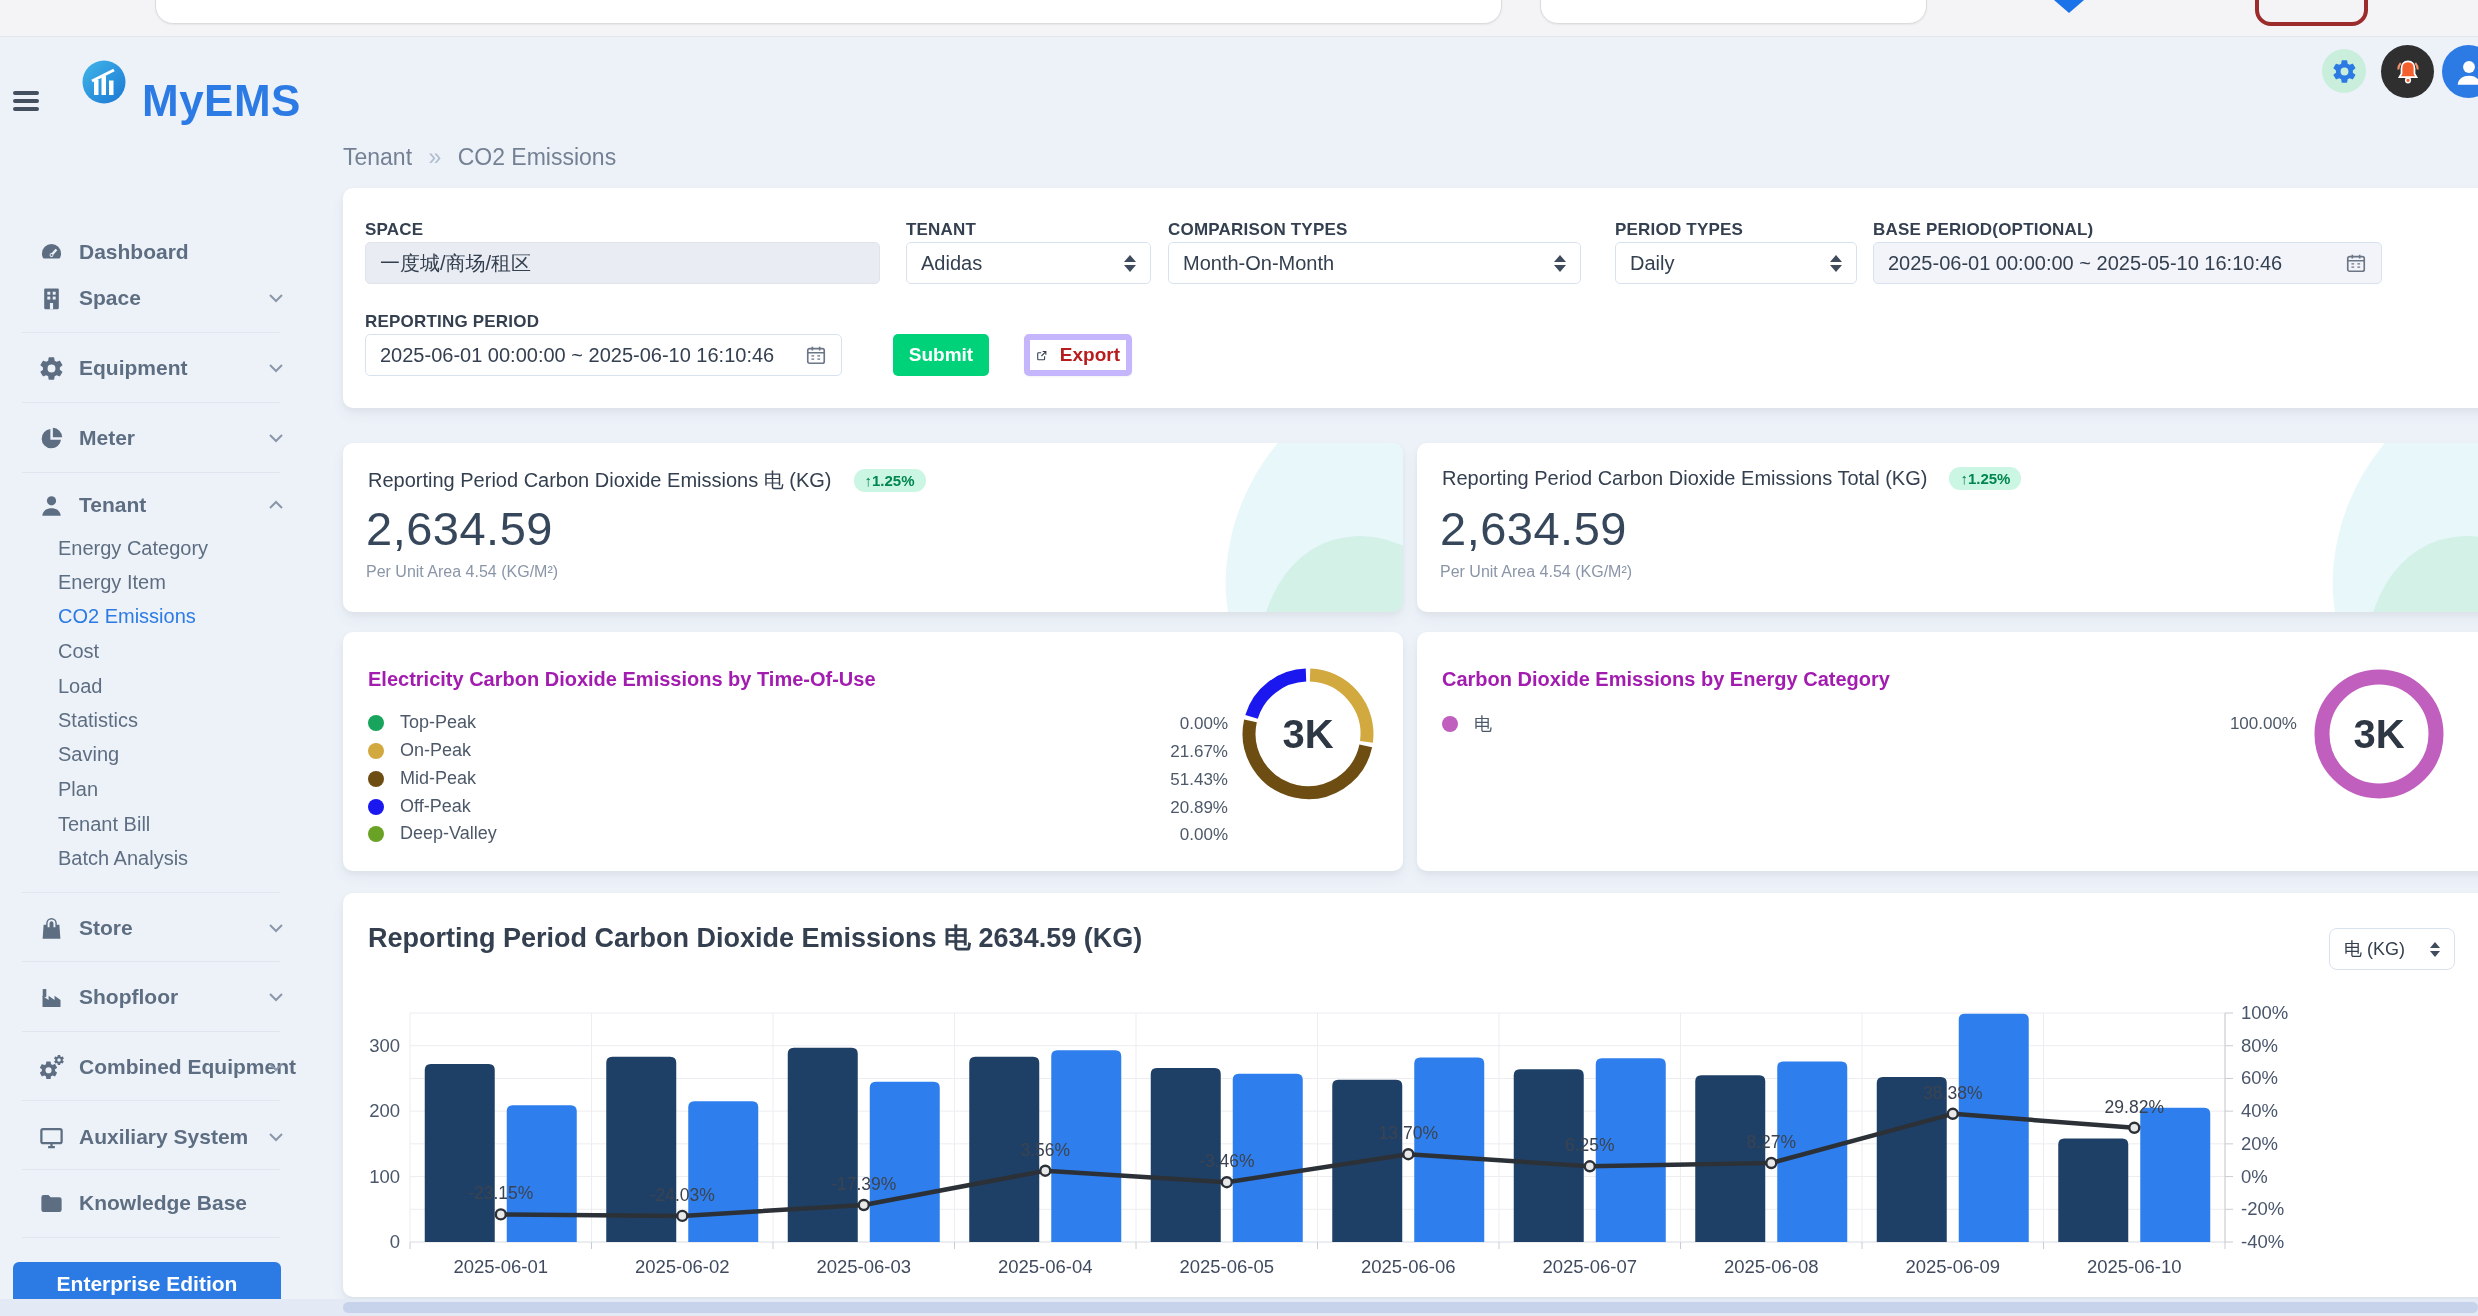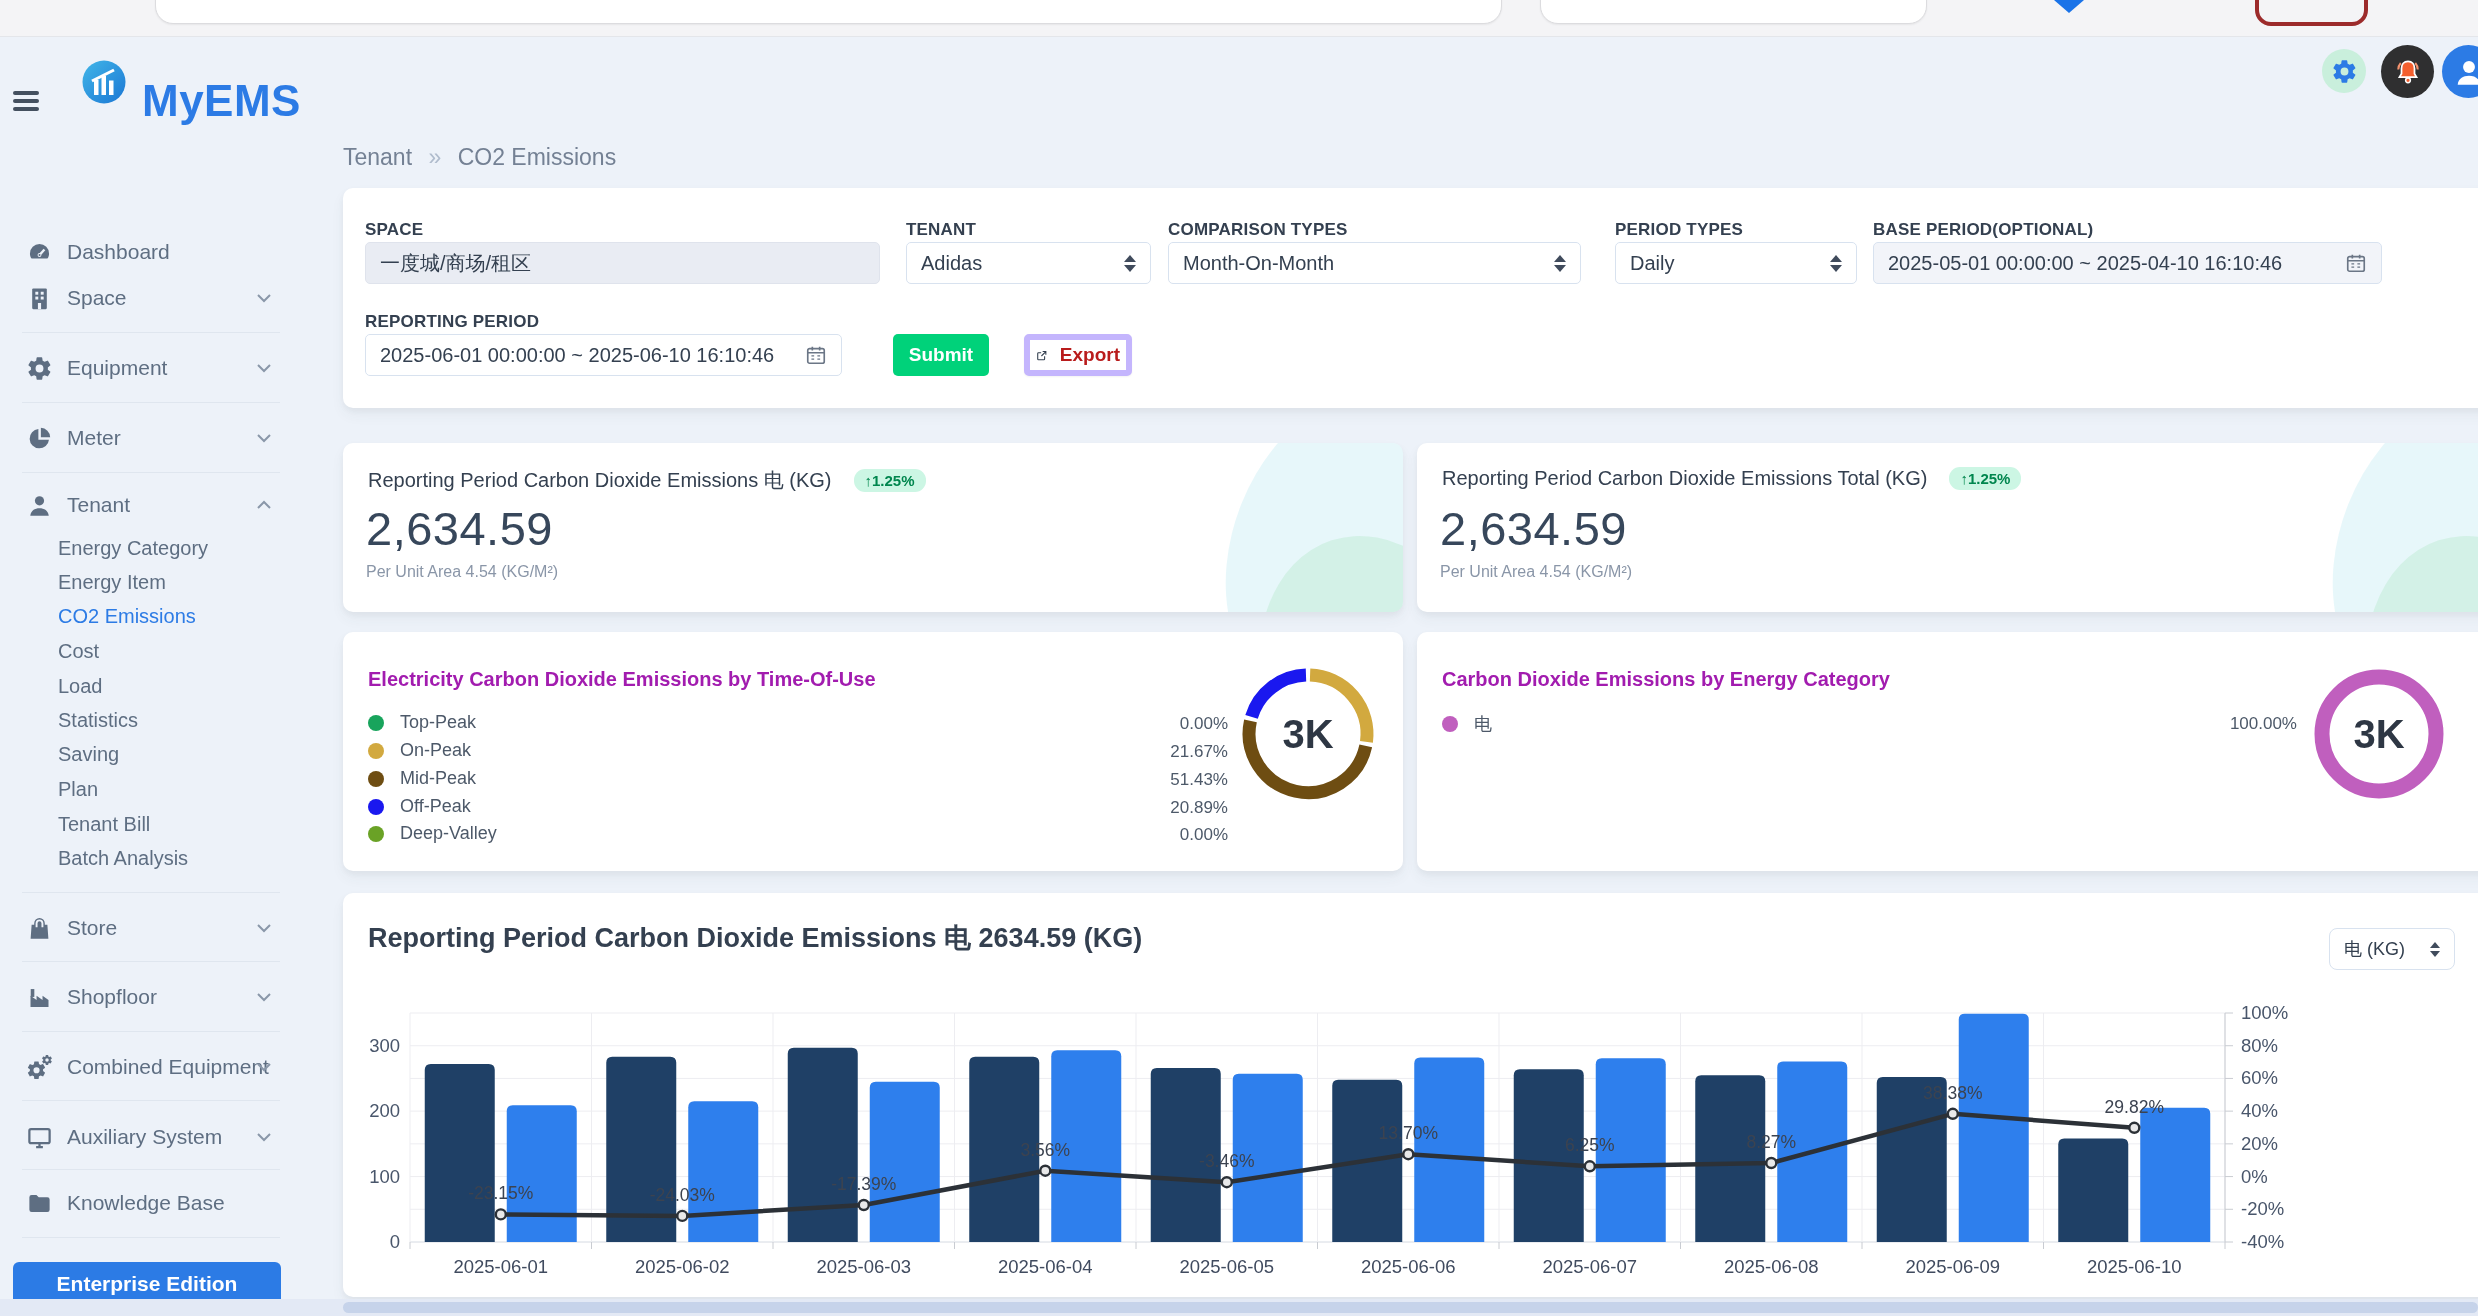--- a/index.html
+++ b/index.html
@@ -7,22 +7,22 @@
        font-family:"Liberation Sans","DejaVu Sans",sans-serif;color:#344050}
   .abs{position:absolute}
   
   .bstrip{position:absolute;left:0;top:0;width:2478px;height:36px;background:#f4f4f6;border-bottom:1px solid #e4e6ea}
   .bpiece{position:absolute;top:-22px;height:44px;background:#fff;border:1px solid #dcdcdf;border-radius:18px;box-shadow:0 1px 2px rgba(0,0,0,.06)}
   .bred{position:absolute;top:-20px;height:38px;border:4px solid #9c2b2b;border-radius:16px;background:transparent}
   
   .brand-text{font-size:44px;font-weight:700;color:#2c7be5;letter-spacing:.5px}
   .hicon{position:absolute;border-radius:50%;display:flex;align-items:center;justify-content:center}
   
-  .sb-row{position:absolute;left:4px;width:300px;height:40px;display:flex;align-items:center;
-          color:#5e6e82;font-size:21px;font-weight:400;cursor:pointer}
+  .sb-row{position:absolute;left:16px;width:300px;height:40px;display:flex;align-items:center;
+          color:#5e6e82;font-size:21px;font-weight:700;cursor:pointer}
   .sb-row .ic{width:27px;height:27px;margin-left:22px;margin-right:14px;flex:0 0 auto}
   .chev{position:absolute;right:32px;top:50%;margin-top:-6px}
   .divider{position:absolute;left:22px;width:258px;height:1px;background:#dfe6ef}
   .sub{position:absolute;left:58px;height:30px;line-height:30px;font-size:20px;color:#5e6e82;cursor:pointer}
   .sub.active{color:#2c7be5;font-weight:500}
   .ent-btn{position:absolute;left:13px;top:1152px;width:268px;height:44px;background:#2c7be5;color:#fff;
            border:none;border-radius:6px;font-size:21px;font-weight:700;cursor:pointer;font-family:inherit}
   
   .card{position:absolute;background:#fff;border-radius:10px;overflow:hidden;
         box-shadow:0 7px 14px rgba(65,69,88,.05),0 3px 6px rgba(0,0,0,.04)}
@@ -282,21 +282,21 @@
   <div class="inp" style="left:1272px;top:54px;width:242px">
     <span class="grow">Daily</span>
     <span class="updown">
         <i class="u"></i>
         <i class="d"></i>
       </span>
   </div>
 
   <div class="lbl" style="left:1530px;top:32px">BASE PERIOD(OPTIONAL)</div>
   <div class="inp faint" style="left:1530px;top:54px;width:509px">
-    <span class="grow">2025-05-01 00:00:00 ~ 2025-04-10 16:10:46</span>
+    <span class="grow">2025-06-01 00:00:00 ~ 2025-05-10 16:10:46</span>
     <svg width="22" height="22" viewBox="0 0 24 24">
       <rect x="3" y="5" width="18" height="16" rx="2" fill="none" stroke="#6b7686" stroke-width="1.8"></rect>
       <path d="M3 9.5h18M8 3v4M16 3v4" stroke="#6b7686" stroke-width="1.8"></path>
       <path d="M7 13h3M7 16.5h3M13.5 13h3M13.5 16.5h3" stroke="#6b7686" stroke-width="1.5"></path>
     </svg>
   </div>
 
   <div class="lbl" style="left:22px;top:124px">REPORTING PERIOD</div>
   <div class="inp" style="left:22px;top:146px;width:477px">
     <span class="grow">2025-06-01 00:00:00 ~ 2025-06-10 16:10:46</span>

